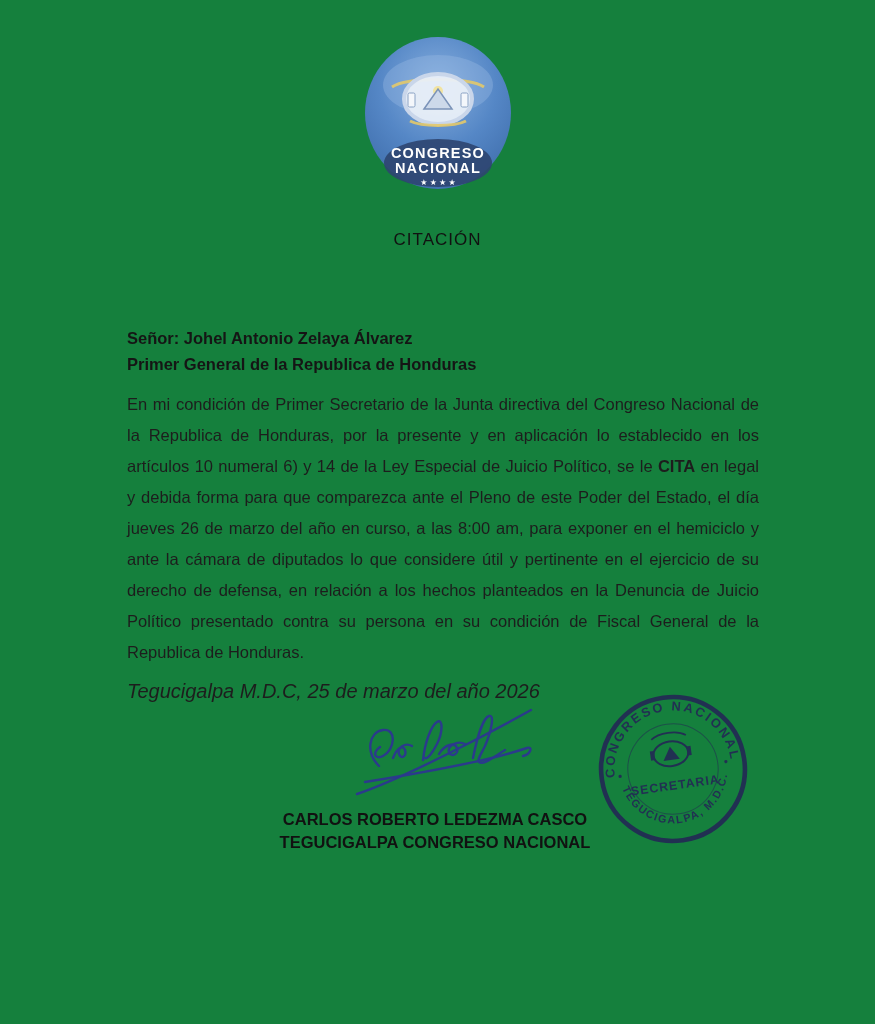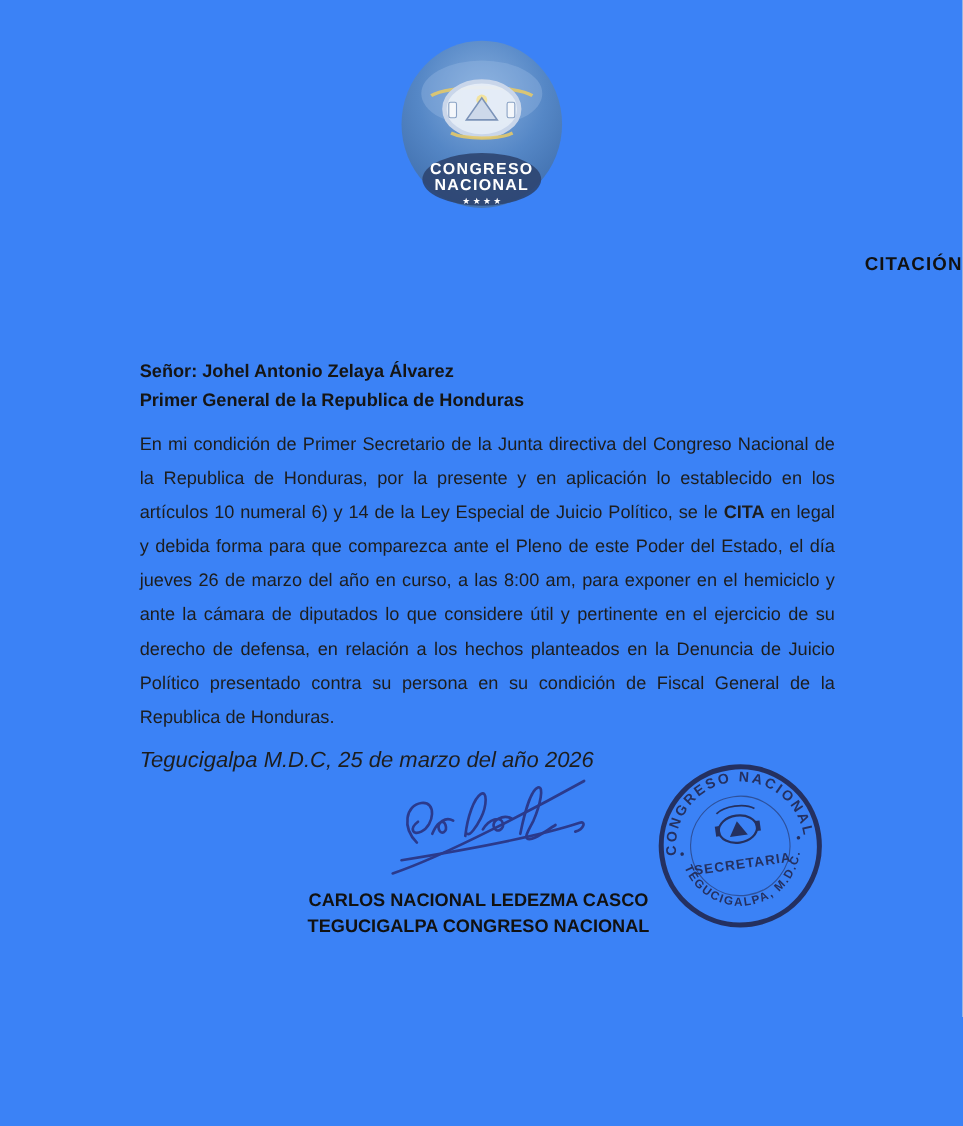--- a/index.html
+++ b/index.html
@@ -1,43 +1,43 @@
 <!DOCTYPE html>
 <html><head>
 <meta charset="utf-8">
 <style>
   html, body { margin: 0; padding: 0; background: #d9d9d9; }
   .page {
     position: relative;
     width: 875px;
     height: 1024px;
     margin: 0 auto;
-    background: #3b82f6;
+    background: #15803d;
     font-family: "Liberation Sans", sans-serif;
     color: #1f1f1f;
     overflow: hidden;
   }
 
   
   .seal-wrap {
     position: absolute;
     left: 362px;
     top: 35px;
     width: 152px;
     height: 156px;
   }
 
   
   .letter-title {
     position: absolute;
     left: 0; top: 230px;
     width: 875px;
-    text-align: right;
+    text-align: center;
     font-size: 17px;
-    font-weight: bold;
+    font-weight: normal;
     letter-spacing: 1px;
     color: #111;
   }
 
   
   .recipient {
     position: absolute;
     left: 127px; top: 297px;
     width: 640px;
     font-size: 16.5px;
@@ -175,17 +175,17 @@
       <rect x="55" y="55" width="4" height="9" fill="#232a54"></rect>
       <rect x="91" y="55" width="4" height="9" fill="#232a54"></rect>
       <path d="M58,44 C66,38 84,38 92,44" fill="none" stroke="#232a54" stroke-width="1.6"></path>
       <text x="75" y="95" text-anchor="middle" font-size="12" font-weight="bold" fill="#232a54" letter-spacing="1">SECRETARIA</text>
       <circle cx="23" cy="75" r="1.6" fill="#232a54"></circle>
       <circle cx="127" cy="75" r="1.6" fill="#232a54"></circle>
     </svg>
   </div>
 
   <div class="signer">
-    <div>CARLOS NACIONAL LEDEZMA CASCO</div>
+    <div>CARLOS ROBERTO LEDEZMA CASCO</div>
     <div>TEGUCIGALPA CONGRESO NACIONAL</div>
   </div>
 
 </div>
 
 </body></html>

